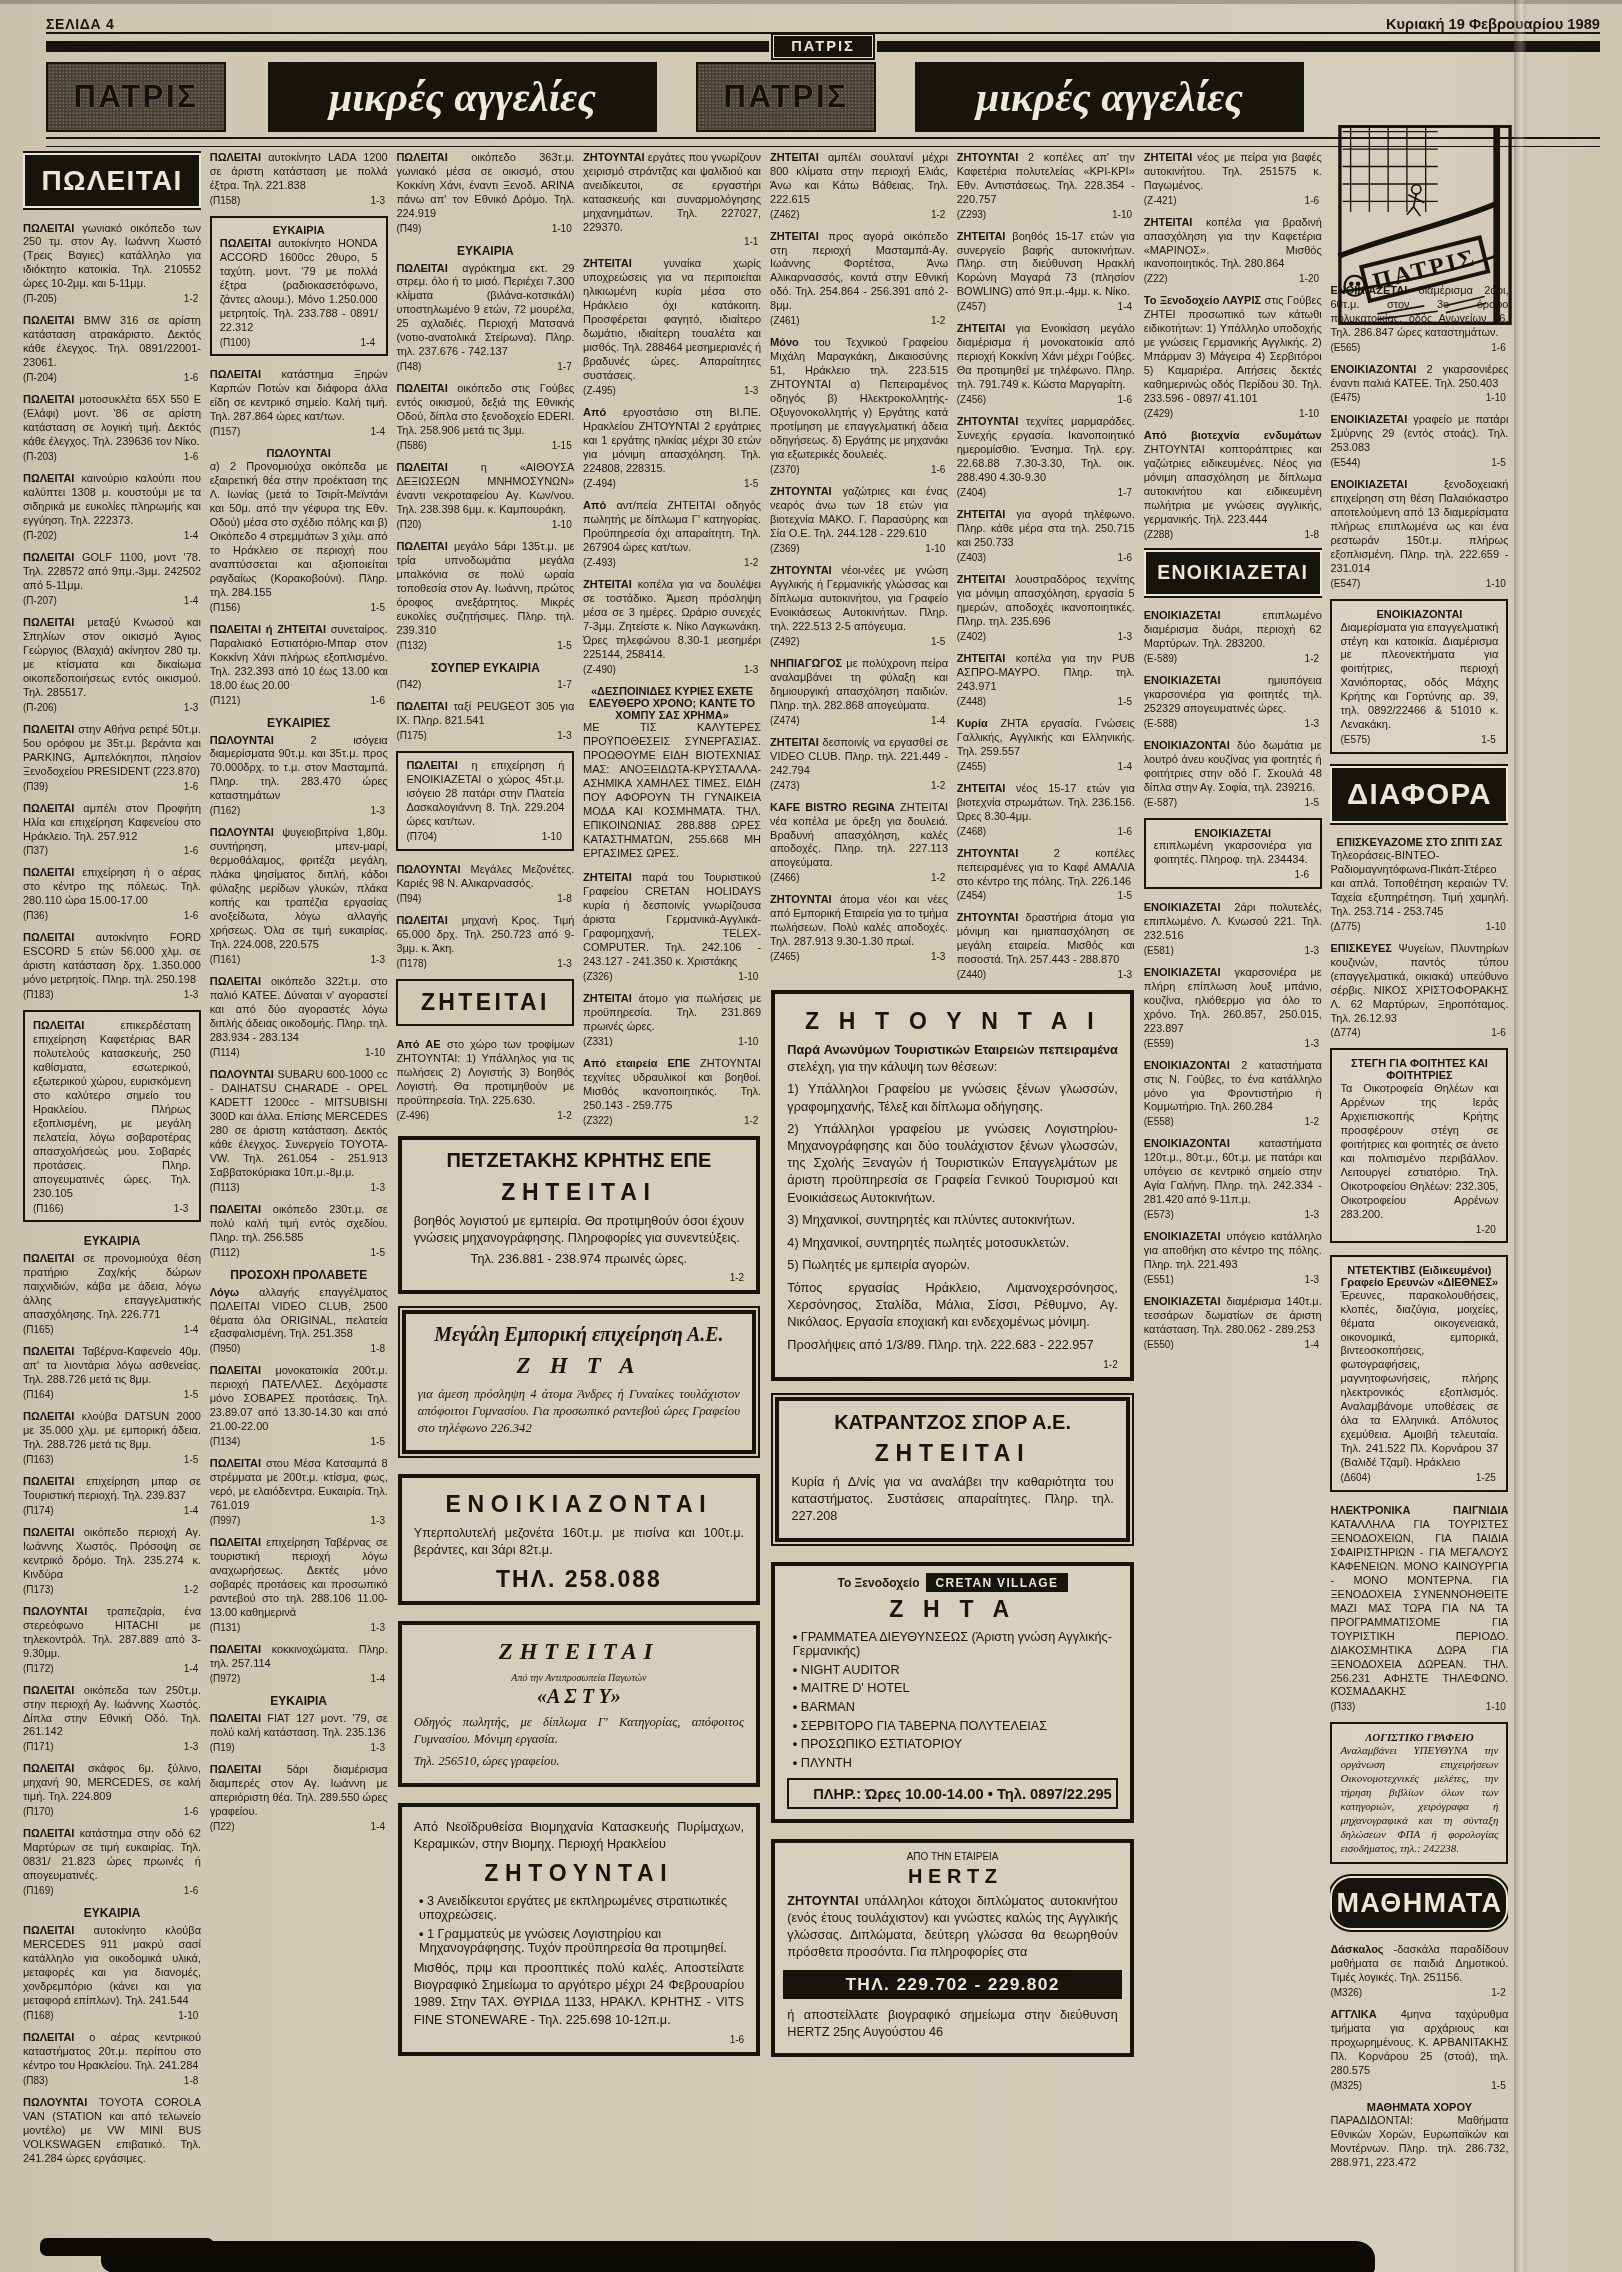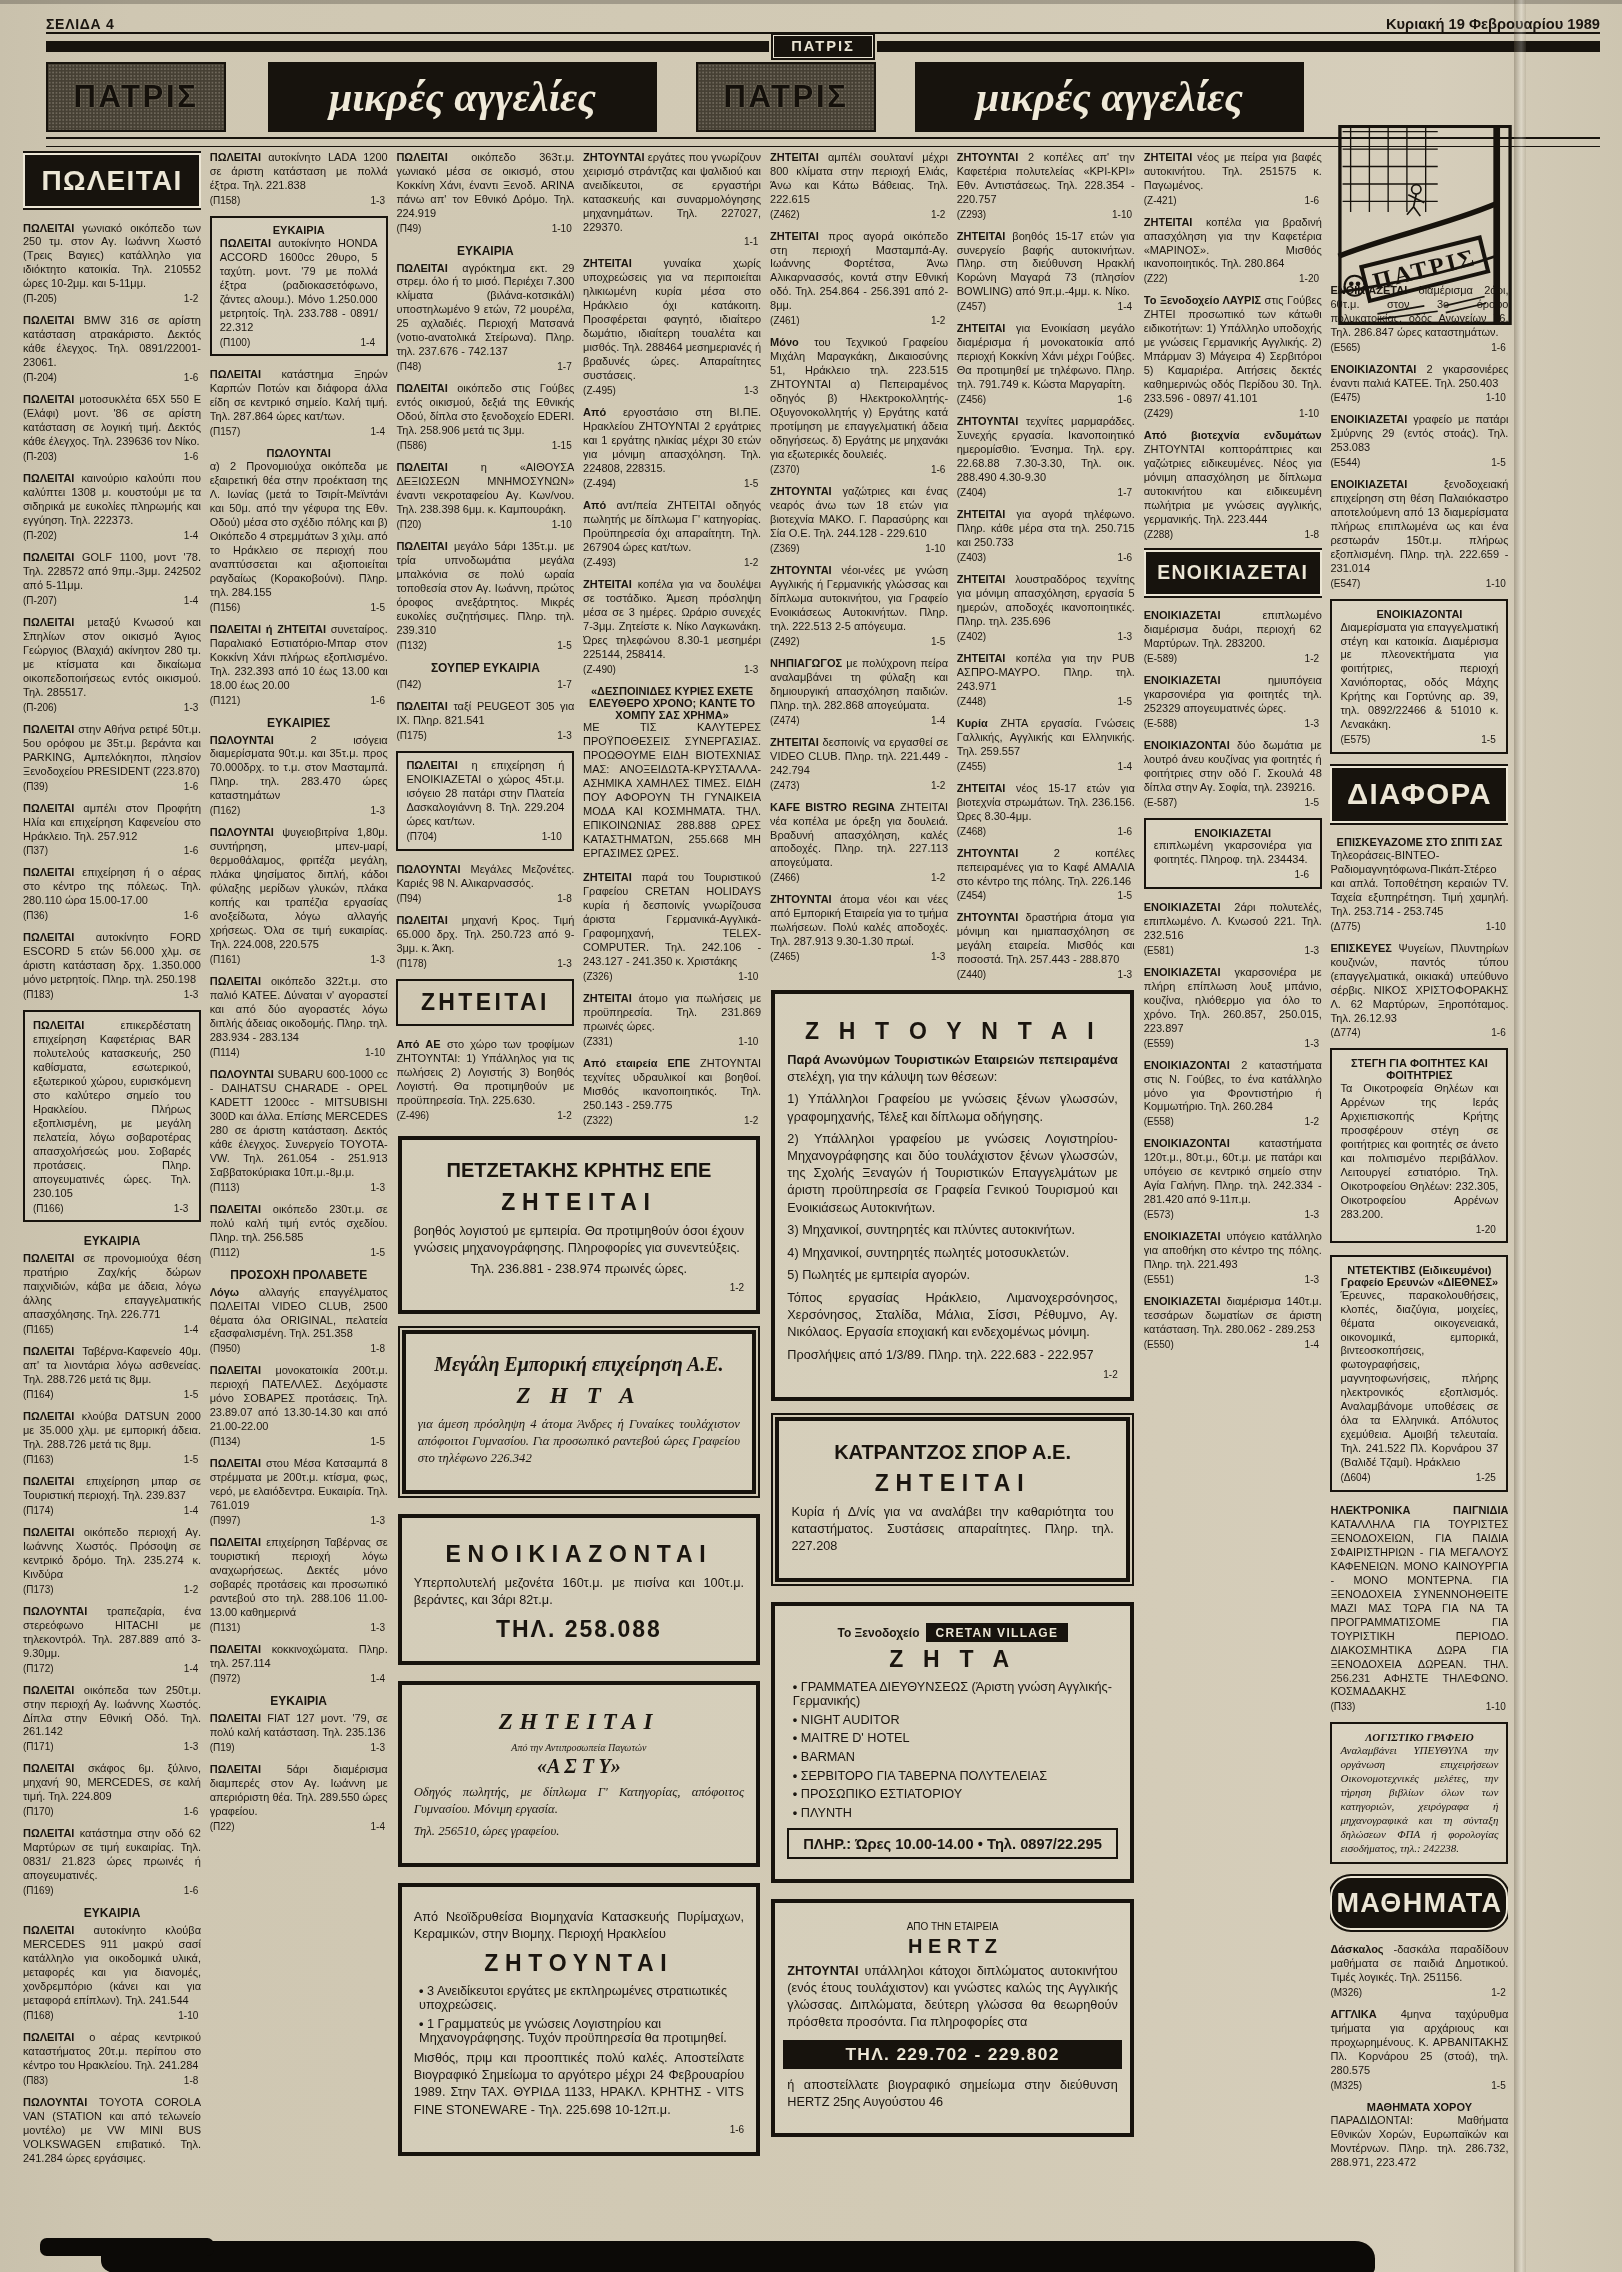--- a/index.html
+++ b/index.html
@@ -43,34 +43,34 @@
   .ad b{font-weight:bold;}
   .ad .ad-title{font-weight:bold;text-align:center;font-size:11px;margin-bottom:0.7px;}
   .coderow{display:flex;justify-content:space-between;font-size:10px;margin-top:2px;padding-right:2.7px;}
   .boxad{border:2px solid #17130d;padding:6.7px 8px;margin:2.7px 0 12px 0;background:rgba(255,255,250,.12);}
   .sub{font-weight:bold;text-align:center;font-size:12px;margin:6.7px 0 4px;}
   .h1{background:#17130d;color:#ece6d5;text-align:center;font-weight:bold;
       padding:9.4px 4px;margin:2.7px 0 13.4px;border:2px solid #ece6d5;outline:2.7px solid #17130d;letter-spacing:1.3px;}
   .h2{border:2.7px solid #17130d;text-align:center;font-weight:bold;padding:8px 4px;
       margin:4px 0 12px;letter-spacing:3.4px;}
   
-  .disp{border:4px solid #17130d;padding:17px 12px;margin:0 1.3px 16px;background:rgba(255,255,250,.10);}
+  .disp{border:4px solid #17130d;padding:7px 12px;margin:0 1.3px 16px;background:rgba(255,255,250,.10);}
   .disp.dbl{outline:2px solid #17130d;outline-offset:2px;margin:4px 5.4px 20px;}
   .disp.italic{font-family:"Liberation Serif",serif;font-style:italic;}
   .dp-pre{text-align:center;font-size:10px;margin:1.3px 0;}
   .dp-t1{text-align:center;font-weight:bold;font-size:20px;margin:2.7px 0;}
   .dp-t2{text-align:center;font-weight:bold;font-size:23px;letter-spacing:6.7px;margin:6.7px 0;}
   .dp-p{font-size:12.7px;line-height:1.35;text-align:justify;margin:5.4px 0;}
   .dp-pc{font-size:12.7px;text-align:center;margin:5.4px 0;}
   .dp-bul{font-size:12.7px;margin:4.7px 0;padding-left:5.4px;}
   .dp-bul::before{content:"• ";font-weight:bold;}
   .dp-phone{text-align:center;font-weight:bold;font-size:23px;letter-spacing:2px;margin:6.7px 0 1.3px;}
   .dp-bar{background:#17130d;color:#ece6d5;text-align:center;font-weight:bold;font-size:17.4px;
           padding:4px 2.7px;margin:8px -4px;letter-spacing:1.3px;}
-  .dp-pbox{border:2.7px double #17130d;text-align:center;font-weight:bold;font-size:14.7px;
+  .dp-pbox{border:2.7px double #17130d;text-align:right;font-weight:bold;font-size:14.7px;
            padding:5.4px 4px;margin:8px 0 2.7px;}
   .dp-run{text-align:right;font-size:10px;margin-top:2.7px;}
   .dp-mix{text-align:center;font-size:12px;font-weight:bold;margin:2.7px 0;}
   .dp-mix .inv{background:#17130d;color:#ece6d5;padding:2.7px 9.4px;margin-left:6.7px;letter-spacing:1.3px;}
   
   .cartoon{position:absolute;top:125px;left:1337px;width:176px;height:201px;}
   .cartoon svg{width:100%;height:100%;}
   
   .bottom-strip{position:absolute;left:101px;bottom:0;width:1274px;height:32px;background:#0c0a07;
                 border-radius:12px 20px 4px 14.7px/9.4px 17.4px 5.4px 12px;}

